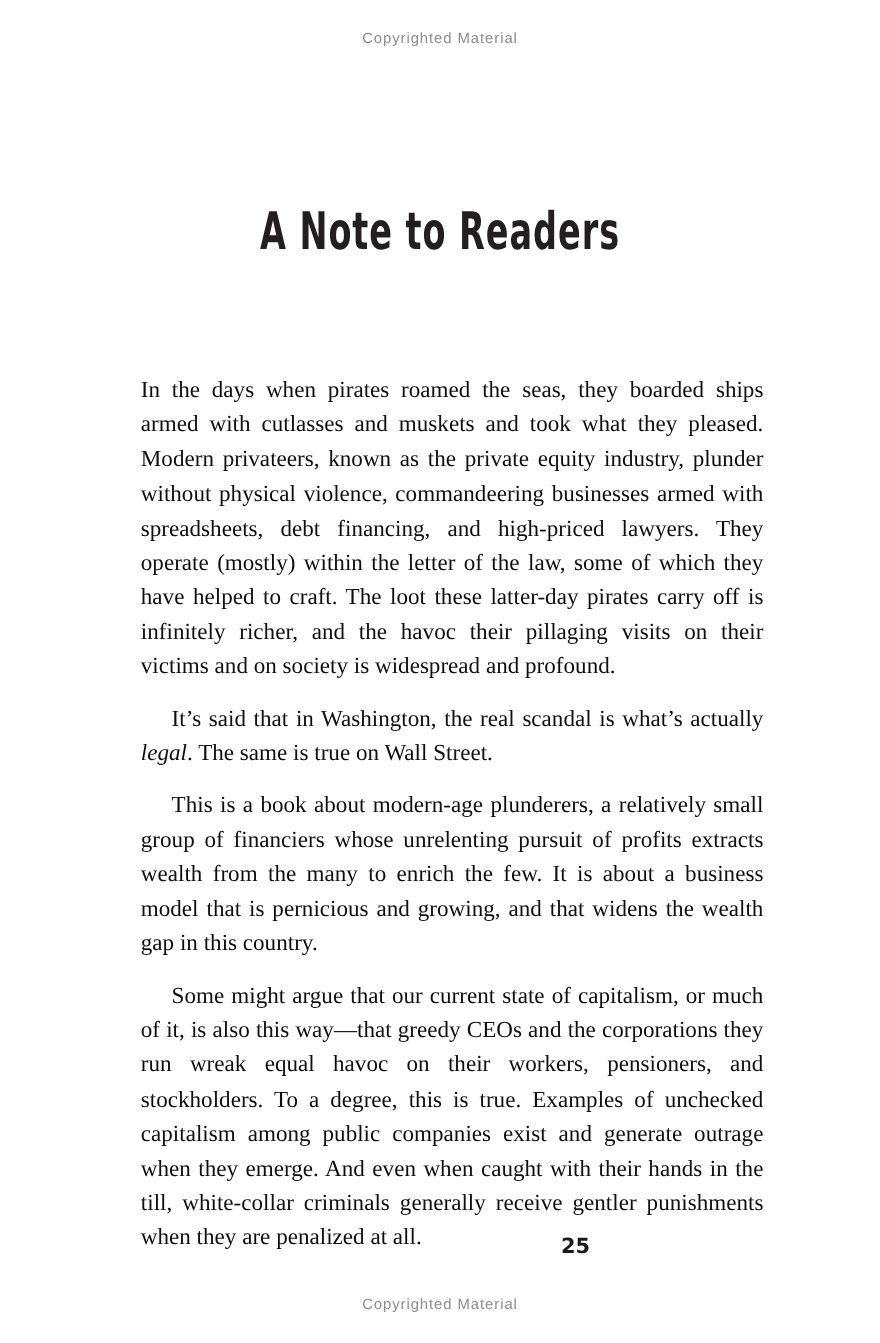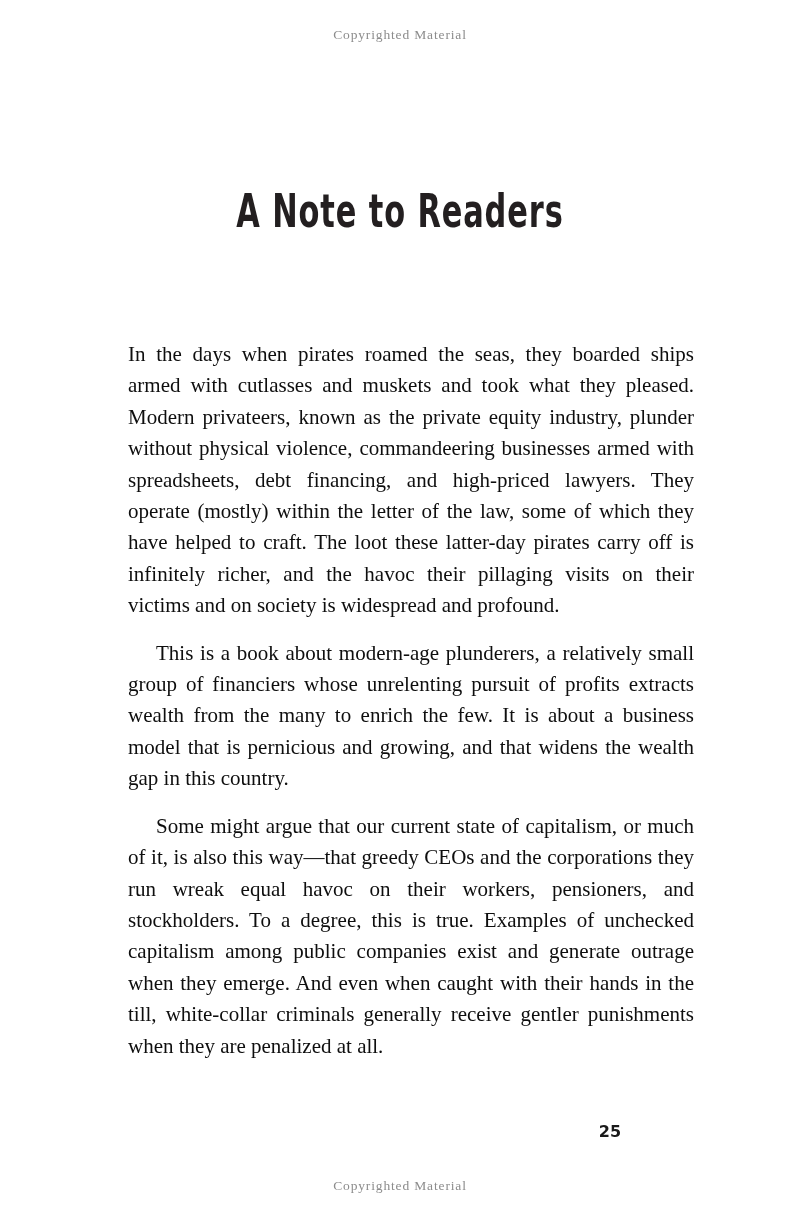--- a/index.html
+++ b/index.html
@@ -17,21 +17,21 @@
     font-family: "Liberation Serif", "DejaVu Serif", serif;
     color: #111111;
   }
 
   
   .watermark {
     position: absolute;
     left: 0;
     width: 800px;
     text-align: center;
-    font-family: Liberation Serif, serif;
+    font-family: Liberation Sans, sans-serif;
     font-size: 13.5px;
     letter-spacing: 0.85px;
     color: #8c8c8c;
     white-space: nowrap;
   }
   .watermark-top    { top: 27px; }
   .watermark-bottom { top: 1178px; }
 
   
   .chapter-title {
@@ -81,40 +81,41 @@
   .italic-term {
     font-style: italic;
   }
 
   
   .page-number {
     position: absolute;
     left: 510px;
     top: 1122px;
     width: 200px;
-    text-align: center;
+    text-align: left;
     font-family: "DejaVu Sans", "Liberation Sans", sans-serif;
     font-weight: 700;
-    font-size: 16px;
+    font-size: 19px;
     color: #1a1a1a;
   }
 </style>
 </head>
 <body>
 
 <div class="page">
 
   <div class="watermark watermark-top">Copyrighted Material</div>
 
   <h1 class="chapter-title">A Note to Readers</h1>
 
   <div class="body-text">
 
     <p class="first">In the days when pirates roamed the seas, they boarded ships armed with cutlasses and muskets and took what they pleased. Modern privateers, known as the private equity industry, plunder without physical violence, commandeering businesses armed with spreadsheets, debt financing, and high-priced lawyers. They operate (mostly) within the letter of the law, some of which they have helped to craft. The loot these latter-day pirates carry off is infinitely richer, and the havoc their pillaging visits on their victims and on society is widespread and profound.</p>
 
+    <p><span>It’s said that in Washington, the real scandal is what’s actually </span><span class="italic-term">legal</span><span>. The same is true on Wall Street.</span></p>
 
     <p>This is a book about modern-age plunderers, a relatively small group of financiers whose unrelenting pursuit of profits extracts wealth from the many to enrich the few. It is about a business model that is pernicious and growing, and that widens the wealth gap in this country.</p>
 
     <p>Some might argue that our current state of capitalism, or much of it, is also this way—that greedy CEOs and the corporations they run wreak equal havoc on their workers, pensioners, and stockholders. To a degree, this is true. Examples of unchecked capitalism among public companies exist and generate outrage when they emerge. And even when caught with their hands in the till, white-collar criminals generally receive gentler punishments when they are penalized at all.</p>
 
   </div>
 
   <div class="page-number">25</div>
 
   <div class="watermark watermark-bottom">Copyrighted Material</div>

